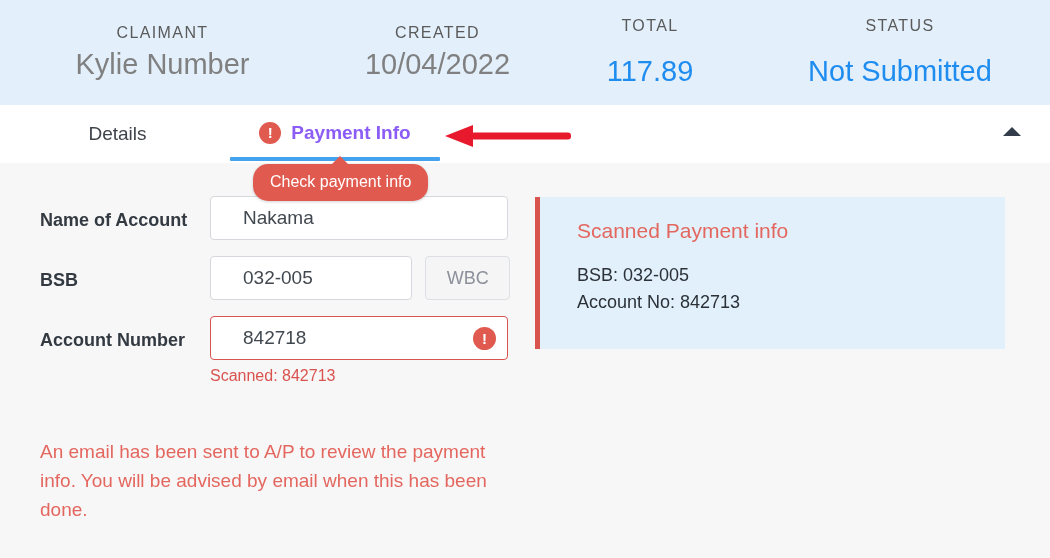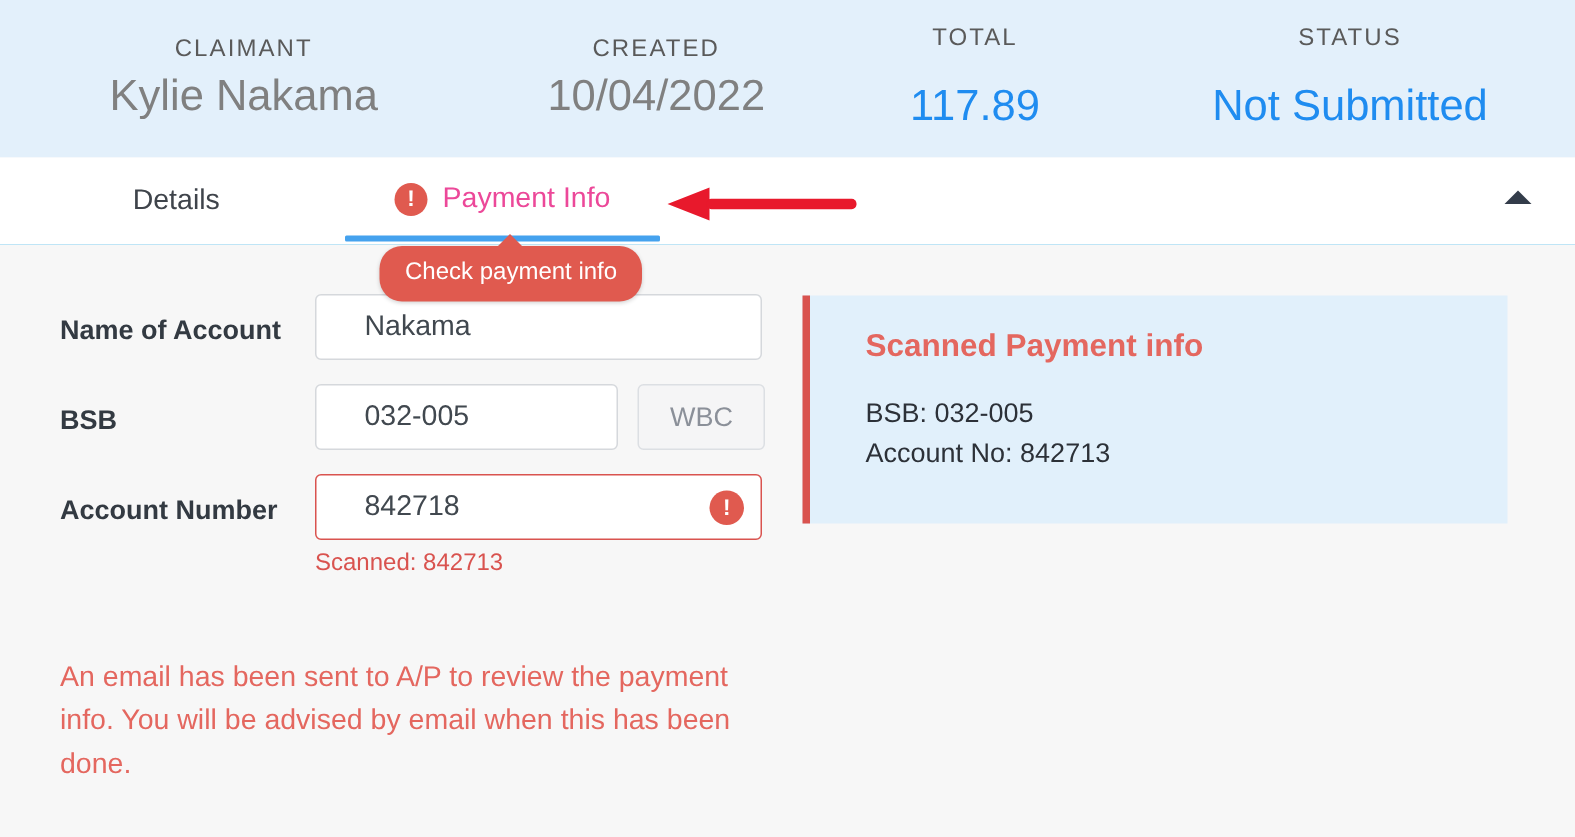--- a/index.html
+++ b/index.html
@@ -84,22 +84,22 @@
     color: #3f444b;
   }
   .tab-payment {
     left: 230px;
     width: 210px;
     gap: 10px;
     padding-bottom: 2px;
   }
   .tab-payment .tab-label {
     font-size: 19px;
-    color: #ec4899;
-    font-weight: normal;
+    color: #8b5cf6;
+    font-weight: bold;
   }
   .tab-underline {
     position: absolute;
     left: 230px;
     top: 157px;
     width: 210px;
     height: 4px;
     background: #45a2ee;
     border-radius: 1px;
   }
@@ -276,40 +276,40 @@
     top: 34px;
     width: 470px;
     height: 152px;
     background: #e1f0fb;
     border-left: 5px solid #d9534f;
     box-sizing: border-box;
     padding: 22px 28px 0 37px;
   }
   .scan-panel-title {
     font-size: 21px;
-    font-weight: bold;
+    font-weight: normal;
     color: #e4675f;
     margin: 0 0 19px 0;
   }
   .scan-line {
     font-size: 18px;
     color: #2c3138;
     line-height: 1.5;
   }
 </style>
 </head>
 <body>
 
 <div class="app">
 
   <div class="summary-bar">
 
     <div class="summary-cell summary-cell-claimant">
       <div class="summary-label">CLAIMANT</div>
-      <div class="summary-value">Kylie Nakama</div>
+      <div class="summary-value">Kylie Number</div>
     </div>
 
     <div class="summary-cell summary-cell-created">
       <div class="summary-label">CREATED</div>
       <div class="summary-value">10/04/2022</div>
     </div>
 
     <div class="summary-cell summary-cell-total">
       <div class="summary-label">TOTAL</div>
       <div class="summary-value accent">117.89</div>

